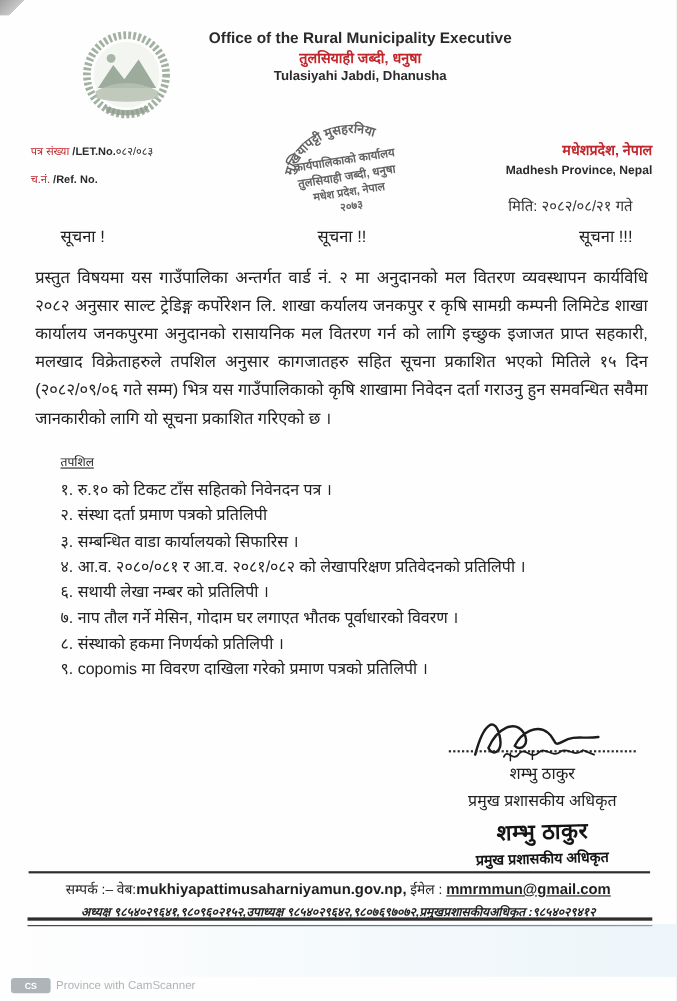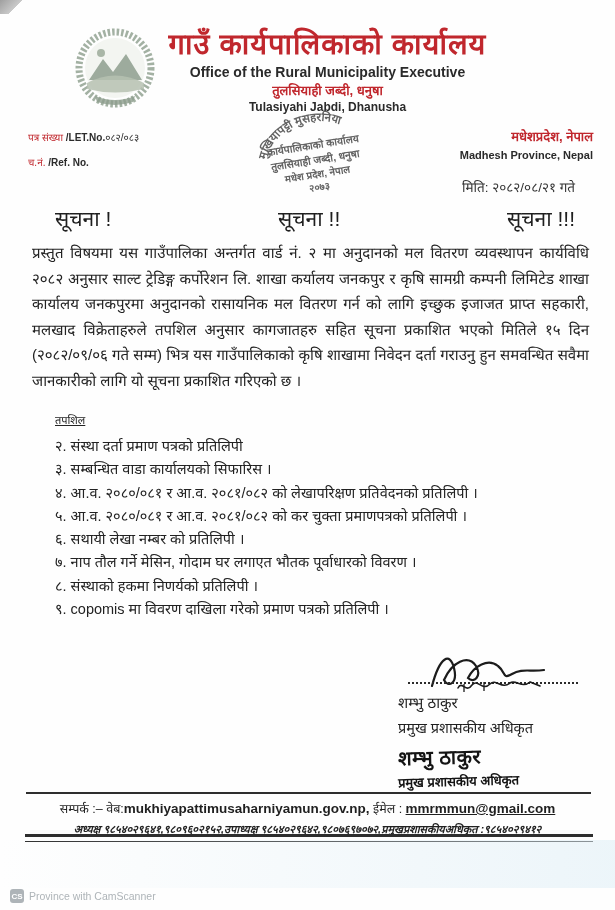--- a/index.html
+++ b/index.html
@@ -29,49 +29,49 @@
   
   .meta-left{position:absolute;left:28px;top:130px;font-size:10px;}
   .meta-left .row{margin-bottom:11px;}
   .red{color:#c0272d;}
   .b{font-weight:bold;}
   .meta-right{position:absolute;right:22px;top:127px;text-align:right;line-height:1.5;}
   .meta-right .prov-np{font-size:13px;font-weight:bold;color:#c0272d;}
   .meta-right .prov-en{font-size:11px;font-weight:bold;color:#2a2a2a;}
   .date-line{position:absolute;right:40px;top:178px;font-size:13.5px;color:#333;}
   
-  .notice-row{position:absolute;left:55px;right:40px;top:204px;display:flex;justify-content:space-between;font-size:21px;color:#1f1f1f;}
+  .notice-row{position:absolute;left:55px;right:40px;top:204px;display:flex;justify-content:space-between;font-size:15px;color:#1f1f1f;}
   
   .body-par{
     position:absolute;left:32px;right:26px;top:240px;
     font-size:15px;line-height:25.5px;text-align:justify;color:#222;
   }
   
   .details{position:absolute;left:55px;right:26px;top:412px;font-size:14.5px;color:#222;}
   .details .heading{text-decoration:underline;margin-bottom:8px;font-size:11px;}
   .details .item{line-height:23.3px;}
   
-  .sig-block{position:absolute;left:398px;top:646px;width:190px;}
+  .sig-block{position:absolute;left:398px;top:646px;width:190px;text-align:center;}
   .sig-scribble{display:block;margin:0 auto;}
   .sig-dotline{position:relative;border-top:2px dotted #2b2b2b;width:170px;margin:-12px auto 0;}
   .sig-underscribble{position:absolute;left:46px;top:-8px;}
   .sig-name{font-size:15px;margin-top:8px;color:#1f1f1f;}
   .sig-title{font-size:14.5px;margin-top:5px;color:#1f1f1f;}
   .sig-stamp-name{font-size:20px;font-weight:800;margin-top:5px;color:#141414;transform:rotate(-1.5deg);letter-spacing:.5px;}
   .sig-stamp-title{font-size:13px;font-weight:800;margin-top:2px;color:#141414;transform:rotate(-1.5deg);}
   
   .footer-top-rule{position:absolute;left:26px;right:24px;top:792px;border-top:2.5px solid #2e2e2e;}
   .footer-line1{position:absolute;left:0;right:0;top:800px;text-align:center;font-size:12.5px;color:#1f1f1f;}
   .footer-line1 .site{font-weight:bold;font-size:13.5px;}
   .footer-line1 .email{font-weight:bold;font-size:13.5px;text-decoration:underline;}
   .footer-line2{position:absolute;left:0;right:0;top:821px;text-align:center;font-size:11px;font-weight:bold;color:#222;font-style:italic;}
   .footer-bottom-rule{position:absolute;left:25px;right:22px;top:834px;height:4px;border-top:3px solid #2e2e2e;border-bottom:1.5px solid #2e2e2e;}
   
   .watermark{position:absolute;left:10px;bottom:7px;display:flex;align-items:center;gap:5px;}
-  .cs-box{width:14px;height:14px;background:#aeb4b8;color:#ffffff;border-radius:3px;
+  .cs-box{width:36px;height:14px;background:#aeb4b8;color:#ffffff;border-radius:3px;
     font-size:8px;font-weight:bold;display:flex;align-items:center;justify-content:center;}
   .cs-text{font-size:10.5px;color:#aeb4b8;}
   .scan-tint{position:absolute;left:0;right:0;bottom:22px;height:48px;
     background:linear-gradient(to right,rgba(230,240,246,0),rgba(222,238,246,.55));pointer-events:none;}
 </style>
 </head>
 <body>
 
 <div class="page">
 
@@ -80,21 +80,20 @@
   <svg class="emblem" viewBox="0 0 100 90">
     <circle cx="50" cy="42" r="36" fill="none" stroke="#93a393" stroke-width="7" stroke-dasharray="2.5 2" opacity=".85"></circle>
     <circle cx="50" cy="42" r="30" fill="#f3f5f1"></circle>
     <path d="M24 54 L38 33 L48 46 L61 28 L77 54 Z" fill="#93a393" opacity=".9"></path>
     <path d="M22 57 Q50 42 79 57 L79 63 Q50 70 22 63 Z" fill="#b6c1b2" opacity=".85"></path>
     <circle cx="36" cy="27" r="4" fill="#a9b6a7"></circle>
     <path d="M30 70 Q50 78 70 70 L68 76 Q50 82 32 76 Z" fill="#8d9d8d" opacity=".8"></path>
   </svg>
 
   <div class="hdr">
-    <div class="office-np">गाउँ कार्यपालिकाको कार्यालय</div>
     <div class="office-en">Office of the Rural Municipality Executive</div>
     <div class="addr-np">तुलसियाही जब्दी, धनुषा</div>
     <div class="addr-en">Tulasiyahi Jabdi, Dhanusha</div>
   </div>
 
   <svg class="round-stamp" viewBox="0 0 140 108">
     <defs>
       <path id="arcTop" d="M 20 66 A 52 44 0 0 1 122 64" fill="none"></path>
     </defs>
     <text font-size="11.5" fill="#4d4d4d" font-weight="bold">
@@ -126,24 +125,24 @@
   <div class="notice-row">
     <span>सूचना !</span>
     <span>सूचना !!</span>
     <span>सूचना !!!</span>
   </div>
 
   <div class="body-par">प्रस्तुत विषयमा यस गाउँपालिका अन्तर्गत वार्ड नं. २ मा अनुदानको मल वितरण व्यवस्थापन कार्यविधि २०८२ अनुसार साल्ट ट्रेडिङ्ग कर्पोरेशन लि. शाखा कर्यालय जनकपुर र कृषि सामग्री कम्पनी लिमिटेड शाखा कार्यालय जनकपुरमा अनुदानको रासायनिक मल वितरण गर्न को लागि इच्छुक इजाजत प्राप्त सहकारी, मलखाद विक्रेताहरुले तपशिल अनुसार कागजातहरु सहित सूचना प्रकाशित भएको मितिले १५ दिन (२०८२/०९/०६ गते सम्म) भित्र यस गाउँपालिकाको कृषि शाखामा निवेदन दर्ता गराउनु हुन समवन्धित सवैमा जानकारीको लागि यो सूचना प्रकाशित गरिएको छ ।</div>
 
   <div class="details">
     <div class="heading">तपशिल</div>
+    <div class="item">१. रु.१० को टिकट टाँस सहितको निवेनदन पत्र ।</div>
     <div class="item">२. संस्था दर्ता प्रमाण पत्रको प्रतिलिपी</div>
     <div class="item">३. सम्बन्धित वाडा कार्यालयको सिफारिस ।</div>
     <div class="item">४. आ.व. २०८०/०८१ र आ.व. २०८१/०८२ को लेखापरिक्षण प्रतिवेदनको प्रतिलिपी ।</div>
-    <div class="item">५. आ.व. २०८०/०८१ र आ.व. २०८१/०८२ को कर चुक्ता प्रमाणपत्रको प्रतिलिपी ।</div>
     <div class="item">६. सथायी लेखा नम्बर को प्रतिलिपी ।</div>
     <div class="item">७. नाप तौल गर्ने मेसिन, गोदाम घर लगाएत भौतक पूर्वाधारको विवरण ।</div>
     <div class="item">८. संस्थाको हकमा निणर्यको प्रतिलिपी ।</div>
     <div class="item">९. copomis मा विवरण दाखिला गरेको प्रमाण पत्रको प्रतिलिपी ।</div>
   </div>
 
   <div class="sig-block">
     <svg class="sig-scribble" width="150" height="48" viewBox="0 0 150 48">
       <path d="M14 40 C 22 10, 32 6, 36 22 C 40 38, 30 42, 26 34 C 34 16, 50 8, 58 20 C 64 30, 56 38, 50 32 C 56 20, 70 12, 80 20 C 88 26, 84 34, 94 28 C 104 22, 112 26, 126 24" stroke="#1c1c1c" stroke-width="2.2" fill="none" stroke-linecap="round"></path>
     </svg>

